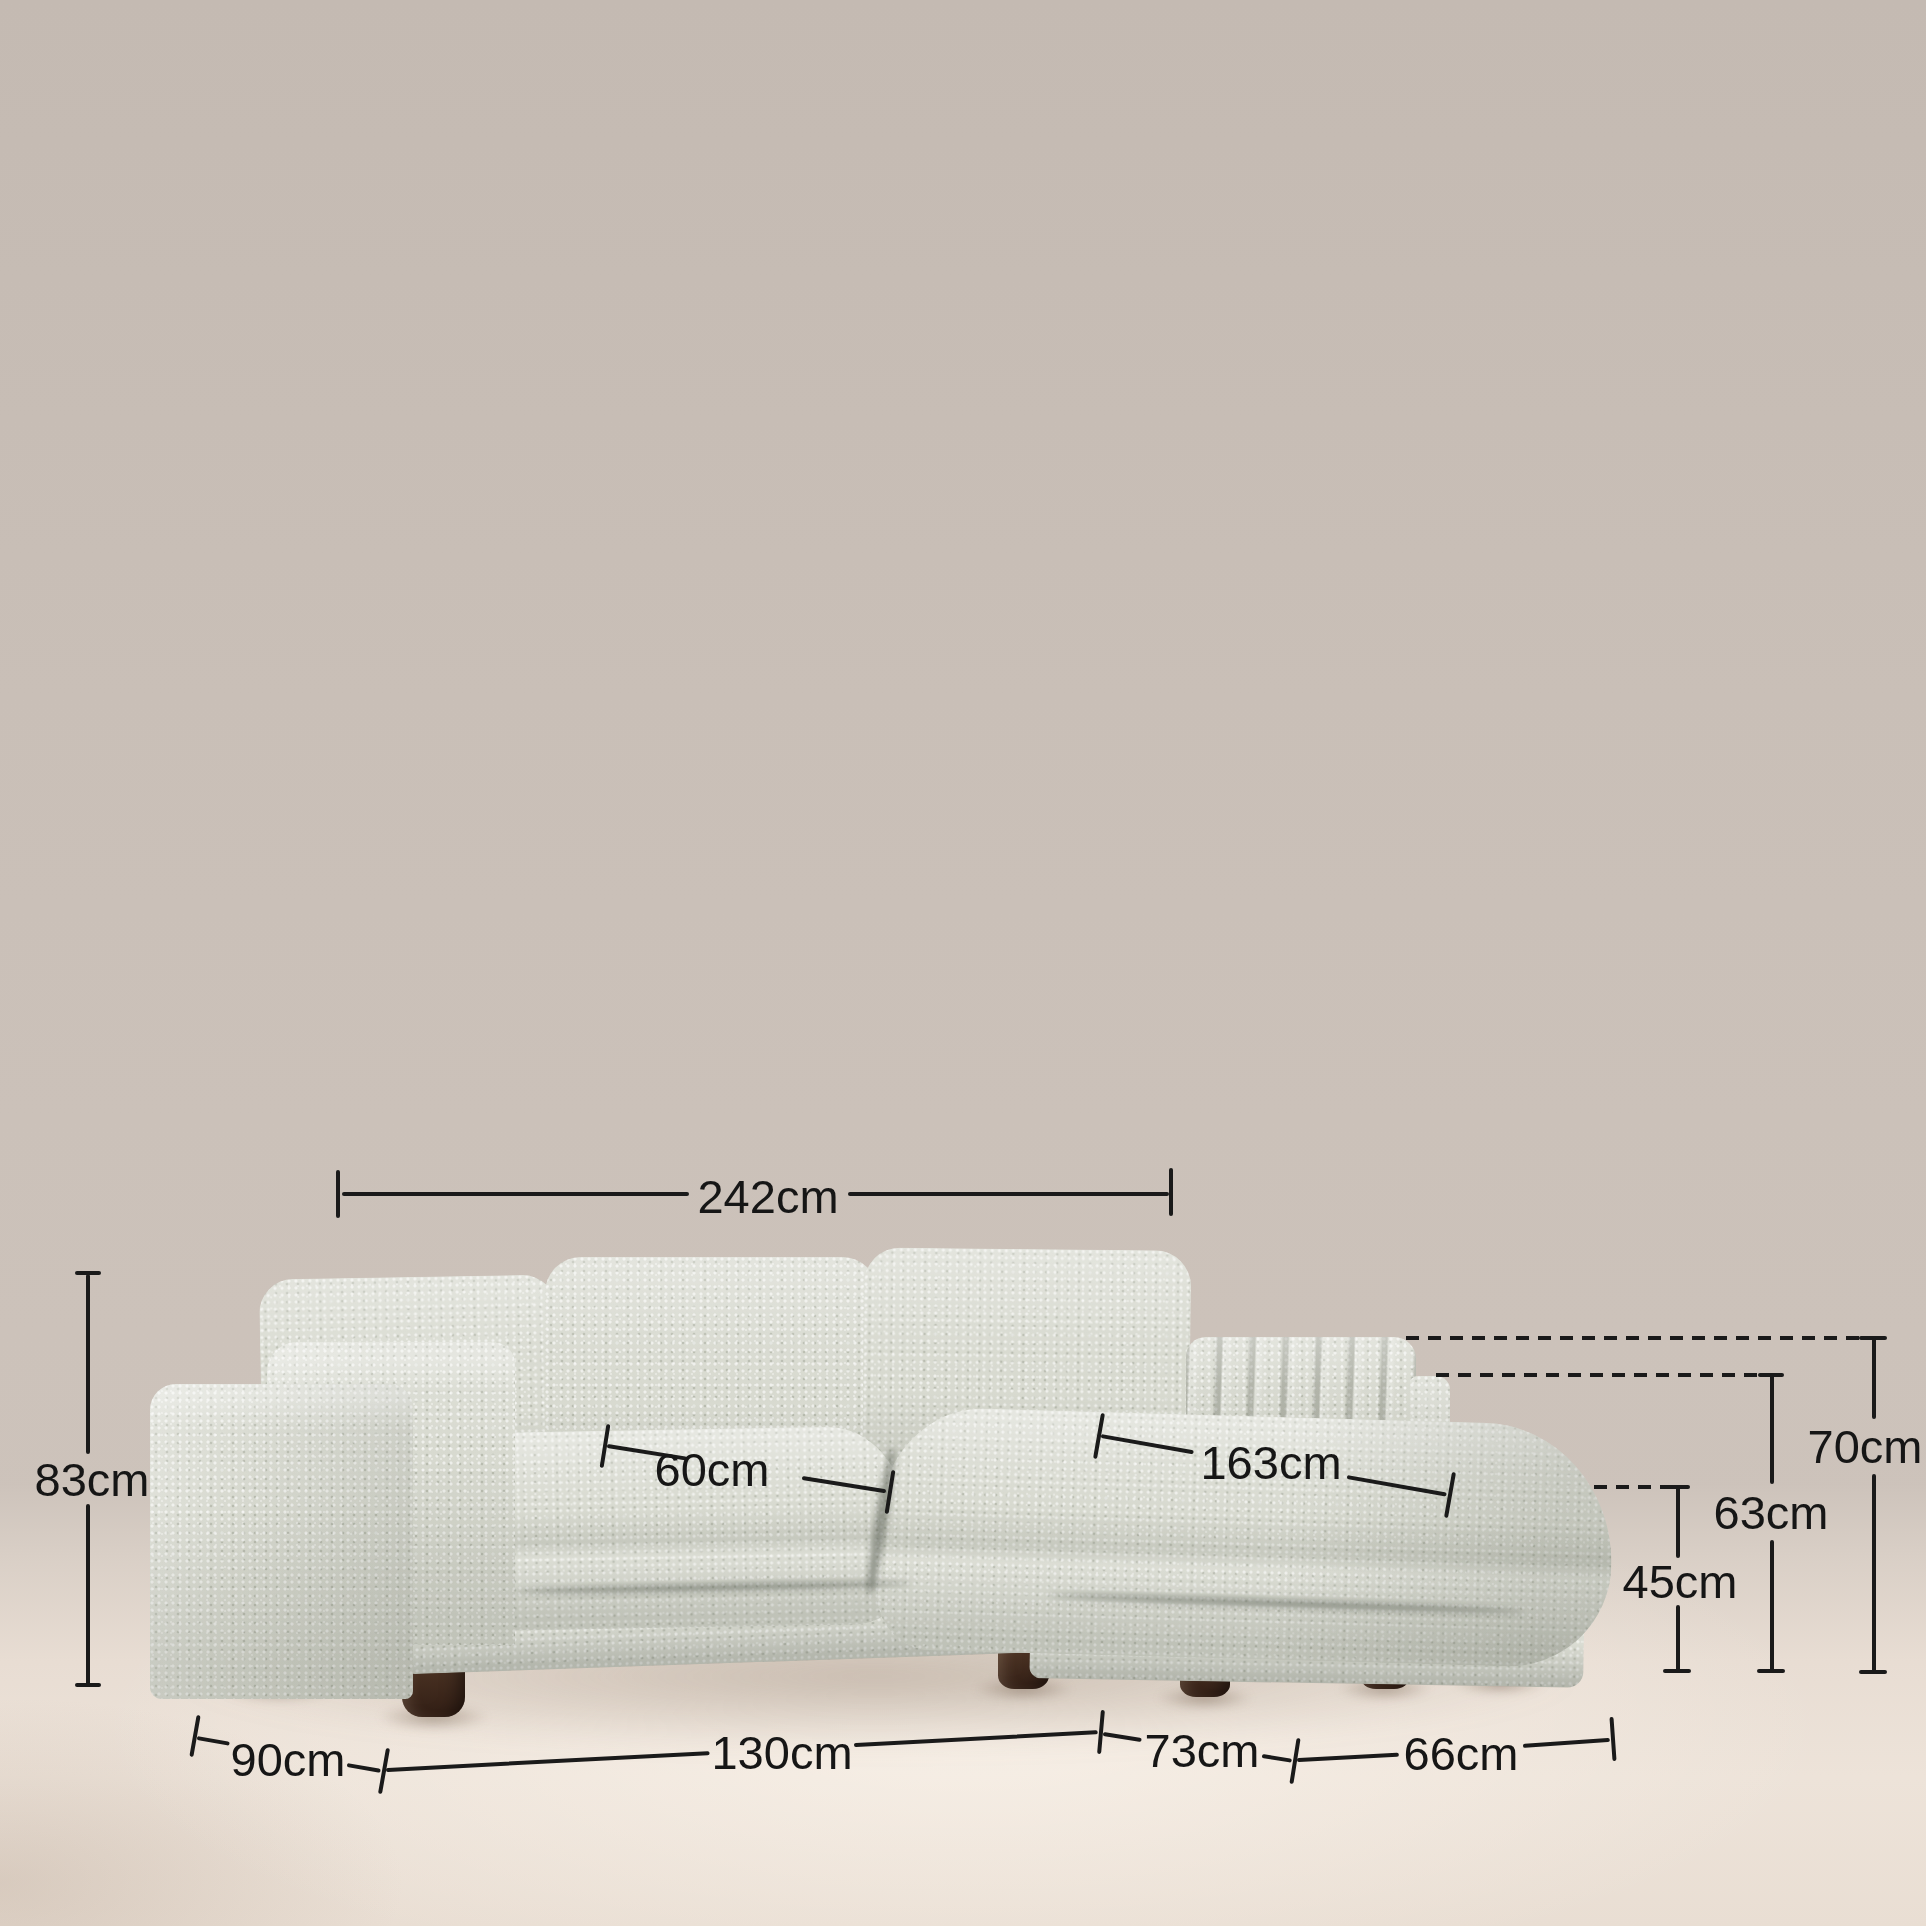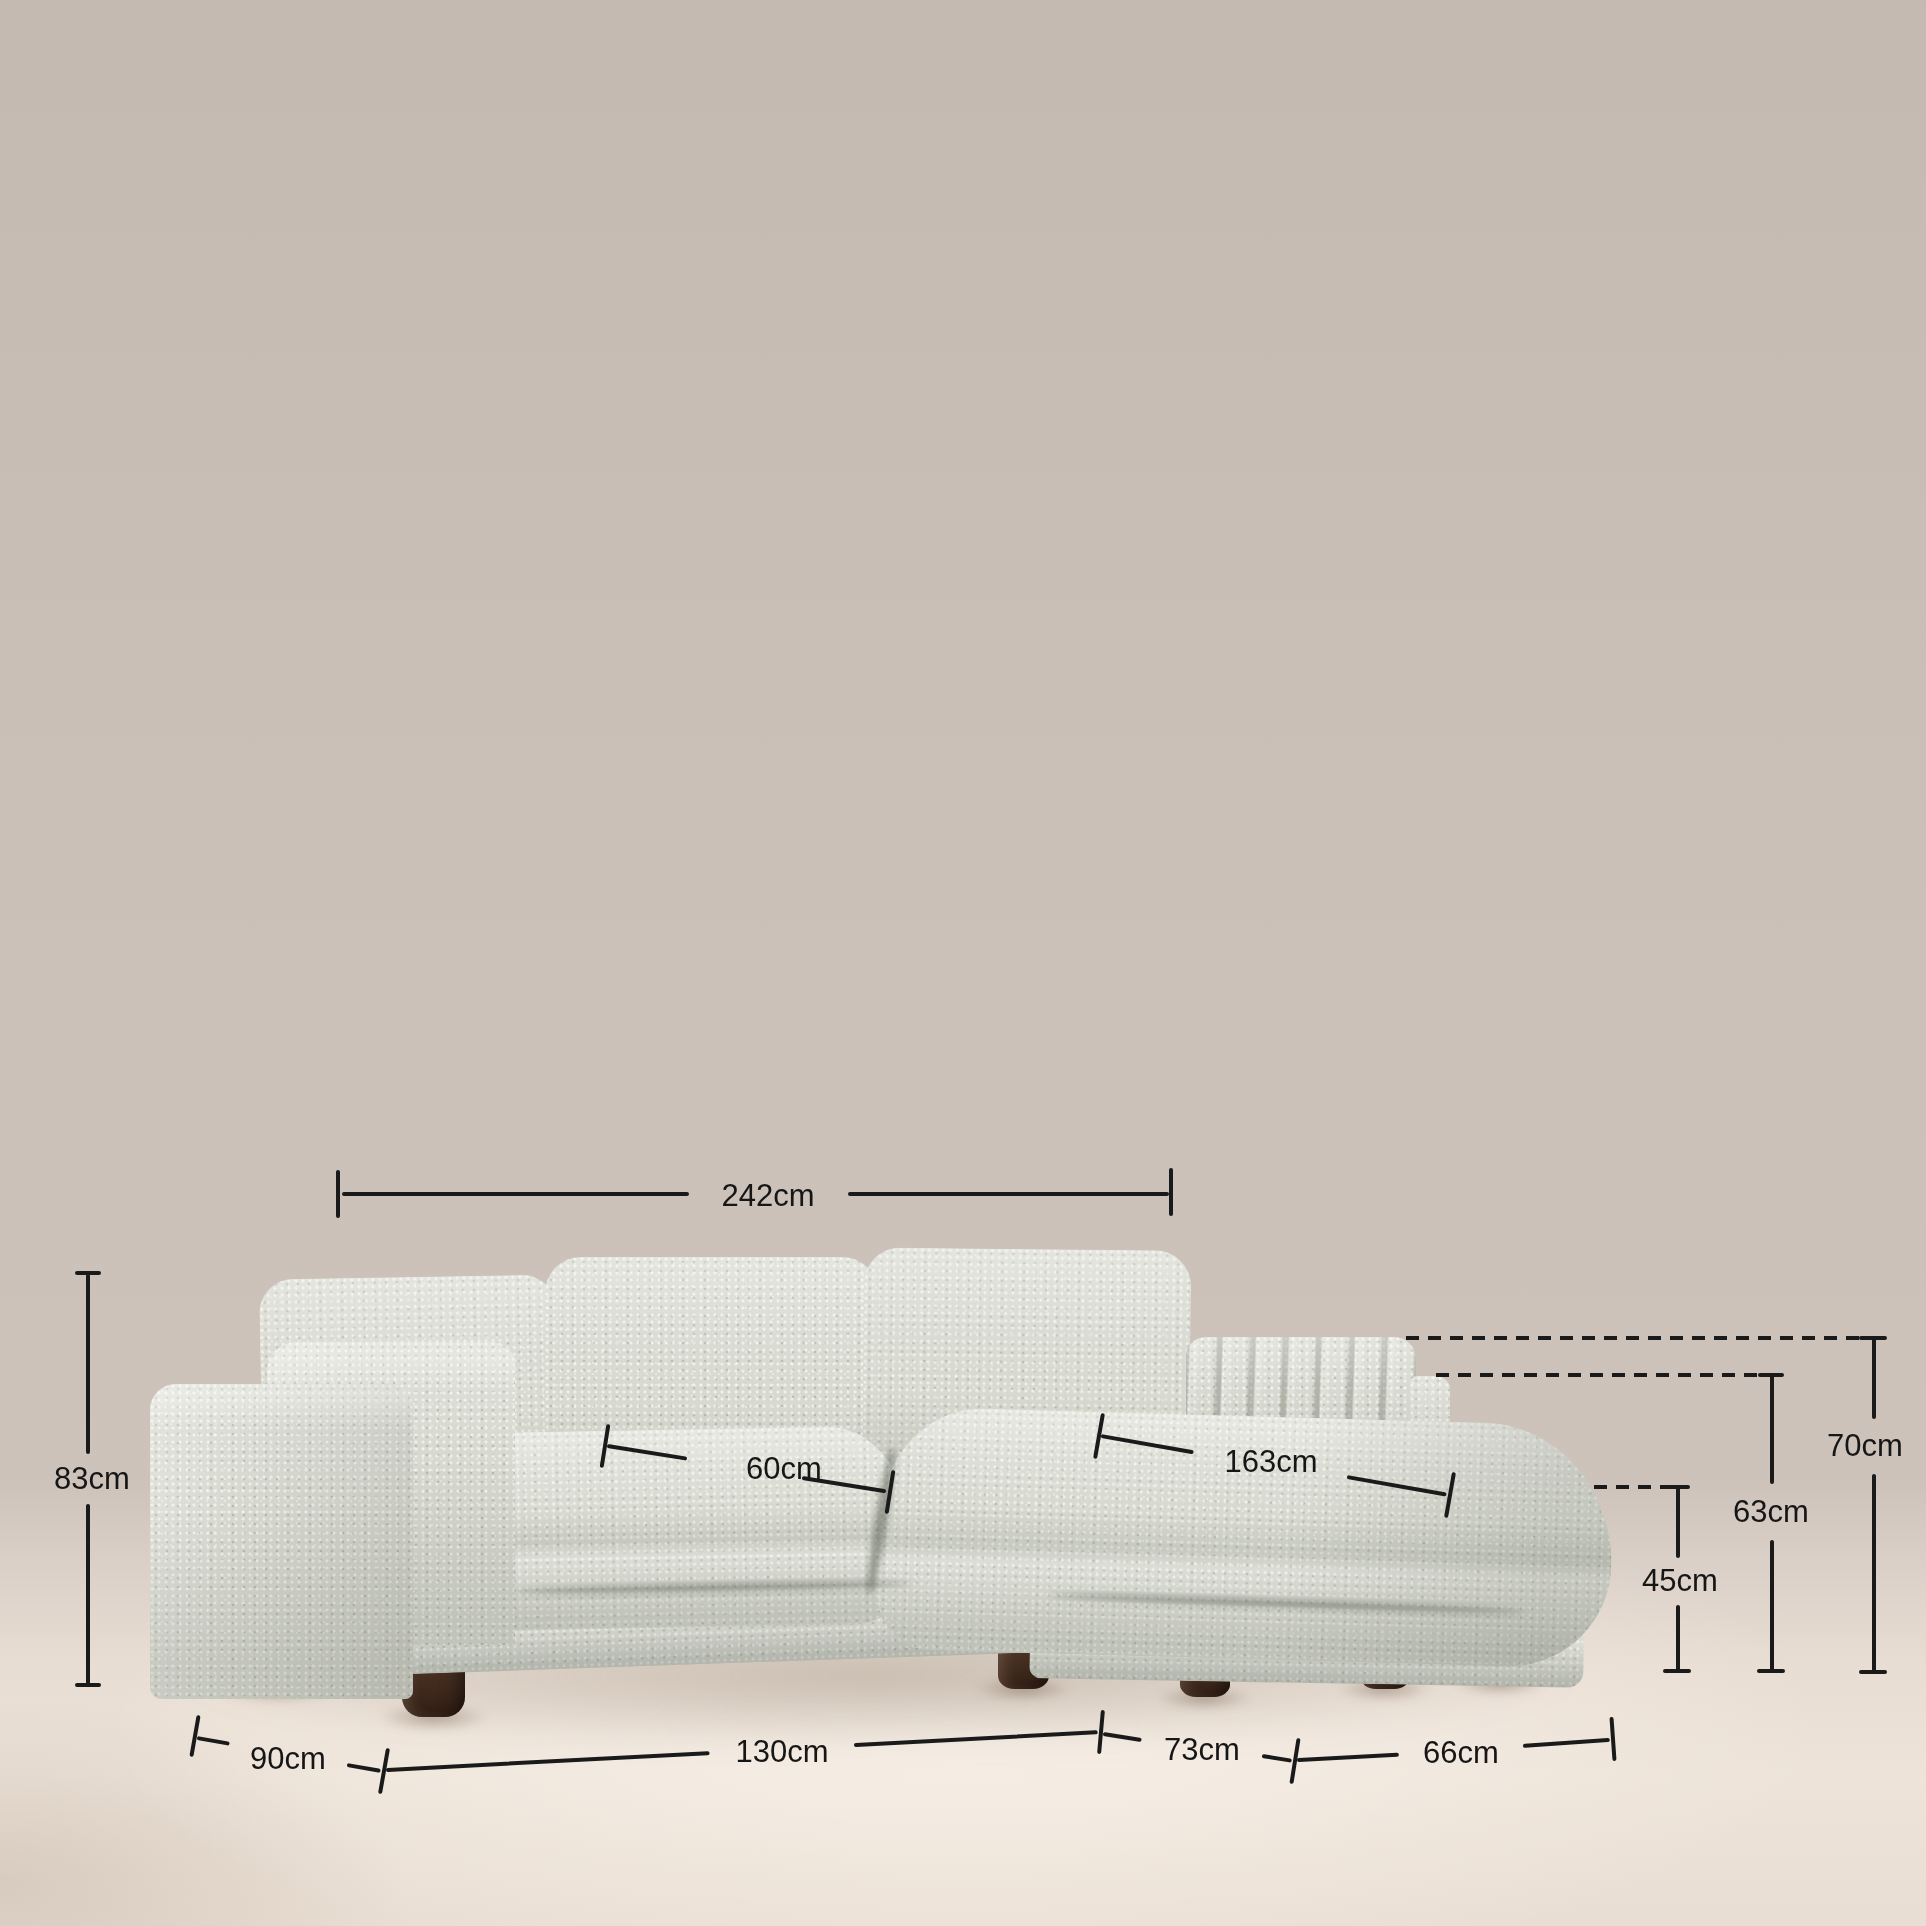--- a/index.html
+++ b/index.html
@@ -49,21 +49,21 @@
   .ashadow{position:absolute;background:radial-gradient(closest-side, rgba(122,101,82,.35), rgba(122,101,82,0));
        border-radius:50%;filter:blur(12px);}
   .seam{position:absolute;background:rgba(90,94,84,.55);filter:blur(3px);border-radius:50%;}
   
   .ln{position:absolute;height:4px;background:#1a1a1a;transform-origin:0 50%;border-radius:2px;}
   .vln{position:absolute;width:4px;background:#1a1a1a;border-radius:2px;}
   .tick{position:absolute;width:4px;background:#1a1a1a;transform-origin:50% 50%;border-radius:2px;}
   .htick{position:absolute;height:4px;background:#1a1a1a;border-radius:2px;}
   .hdash{position:absolute;height:4px;
          background-image:repeating-linear-gradient(to right,#1a1a1a 0 13px, rgba(0,0,0,0) 13px 22px);}
-  .dim-label{position:absolute;transform:translate(-50%,-50%);font-size:31px;color:#161616;
+  .dim-label{position:absolute;transform:translate(-50%,-50%);font-size:47px;color:#161616;
          white-space:nowrap;letter-spacing:0;}
 </style>
 </head>
 <body>
 
 <div id="canvas">
 
   <div class="wall"></div>
   <div class="floor"></div>
 
@@ -109,21 +109,21 @@
   <div class="tick" style="left:1169px;top:1168px;height:48px;"></div>
 
   <div class="htick" style="left:75px;top:1271px;width:26px;"></div>
   <div class="vln" style="left:86px;top:1274px;height:180px;"></div>
   <div class="dim-label" style="left:92px;top:1479px;">83cm</div>
   <div class="vln" style="left:86px;top:1504px;height:181px;"></div>
   <div class="htick" style="left:75px;top:1683px;width:26px;"></div>
 
   <div class="tick" style="left:603px;top:1424px;height:44px;transform:rotate(9deg);"></div>
   <div class="ln" style="left:607px;top:1444px;width:81px;transform:rotate(9deg);"></div>
-  <div class="dim-label" style="left:784px;top:1469px;">60cm</div>
+  <div class="dim-label" style="left:712px;top:1469px;">60cm</div>
   <div class="ln" style="left:802px;top:1476px;width:85px;transform:rotate(9deg);"></div>
   <div class="tick" style="left:888px;top:1470px;height:44px;transform:rotate(9deg);"></div>
 
   <div class="tick" style="left:1097px;top:1413px;height:46px;transform:rotate(10deg);"></div>
   <div class="ln" style="left:1101px;top:1434px;width:94px;transform:rotate(10deg);"></div>
   <div class="dim-label" style="left:1271px;top:1462px;">163cm</div>
   <div class="ln" style="left:1347px;top:1475px;width:101px;transform:rotate(10deg);"></div>
   <div class="tick" style="left:1448px;top:1472px;height:46px;transform:rotate(10deg);"></div>
 
   <div class="hdash" style="left:1406px;top:1336px;width:471px;"></div>

